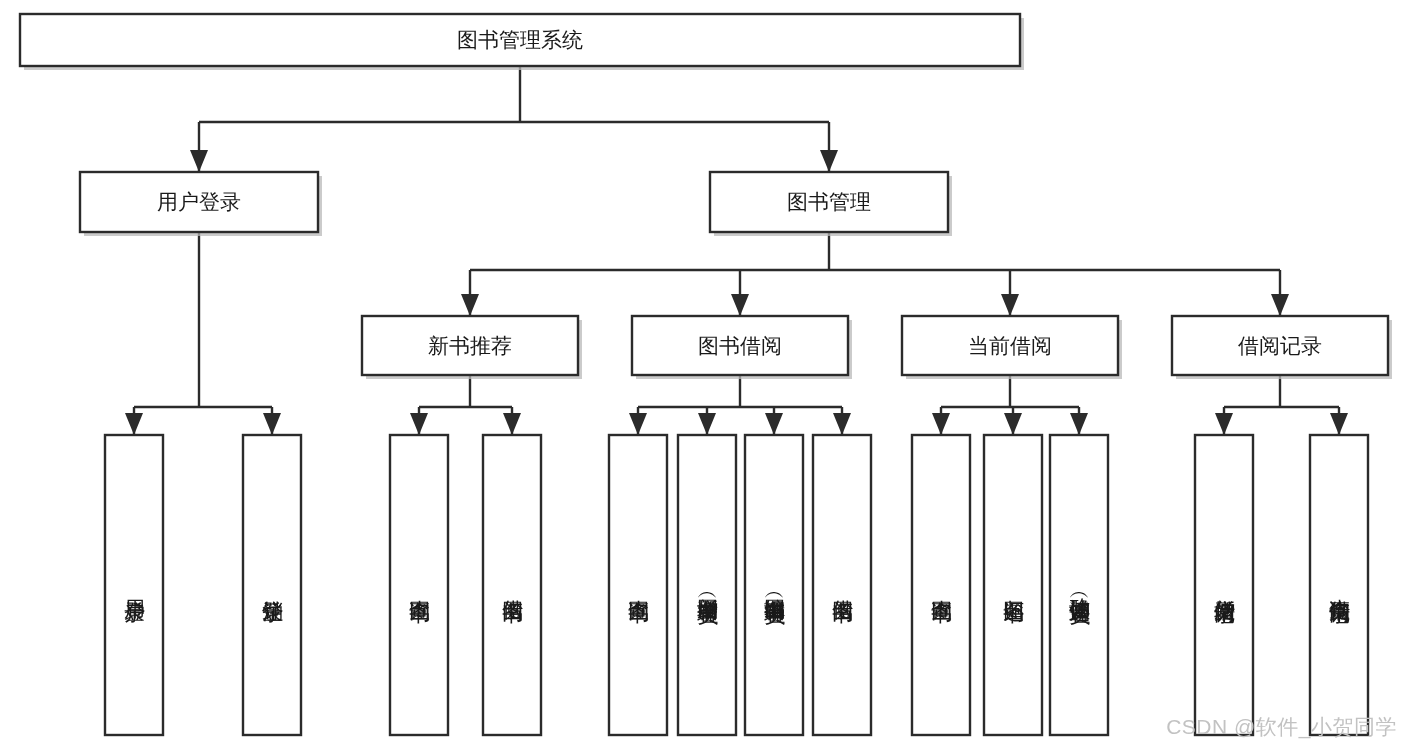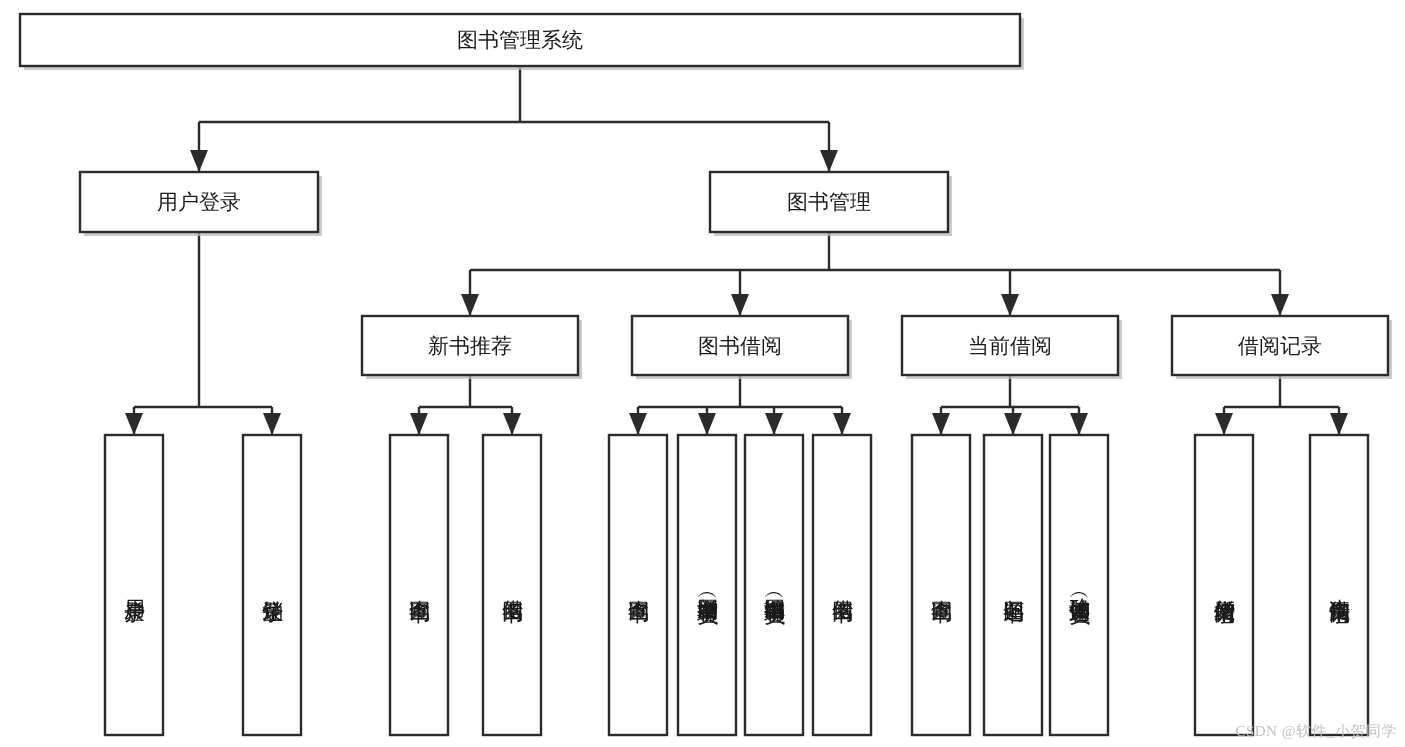--- a/index.html
+++ b/index.html
@@ -67,22 +67,22 @@
     font-size: 21px;
     color: #1a1a1a;
     line-height: 1.12;
     letter-spacing: 1px;
     white-space: nowrap;
   }
   .watermark {
     position: absolute;
     right: 8px;
     bottom: 6px;
-    font-family: Liberation Serif, serif;
-    font-size: 15px;
+    font-family: Liberation Sans, sans-serif;
+    font-size: 21px;
     color: #c2c2c2;
     letter-spacing: 0.5px;
     user-select: none;
   }
 </style>
 </head>
 <body>
 
 <div id="diagram-root">
 

